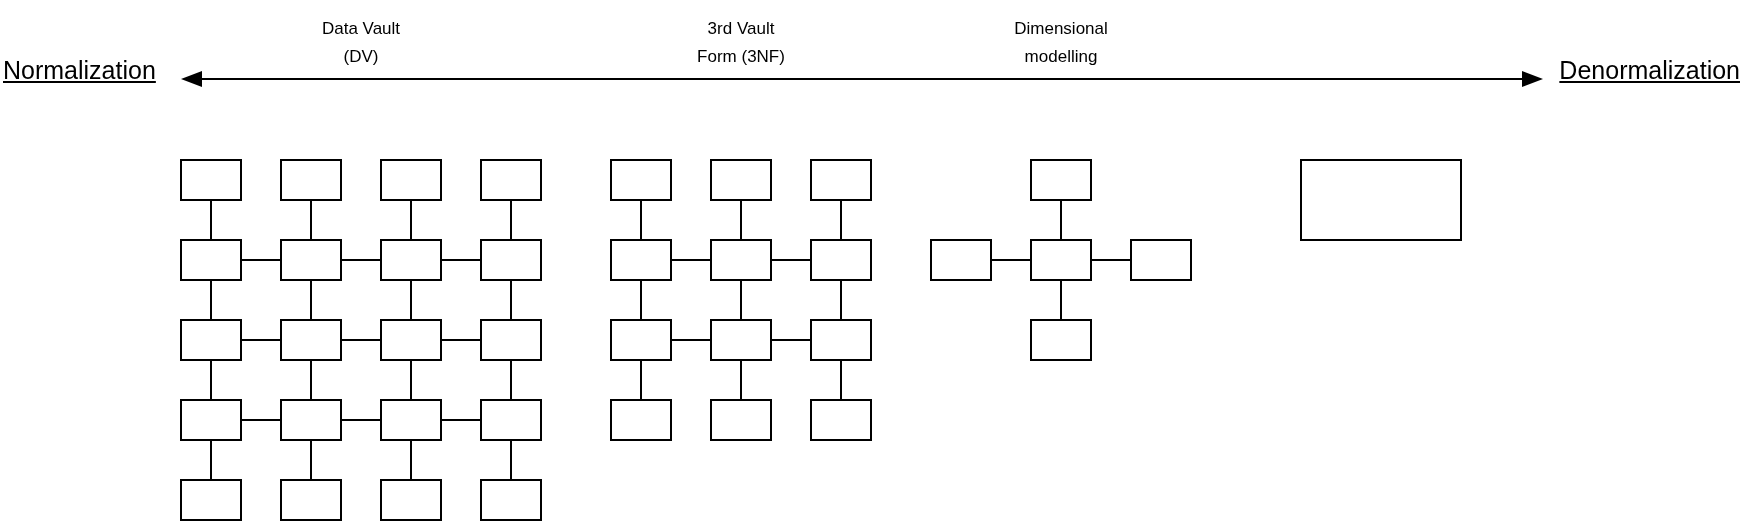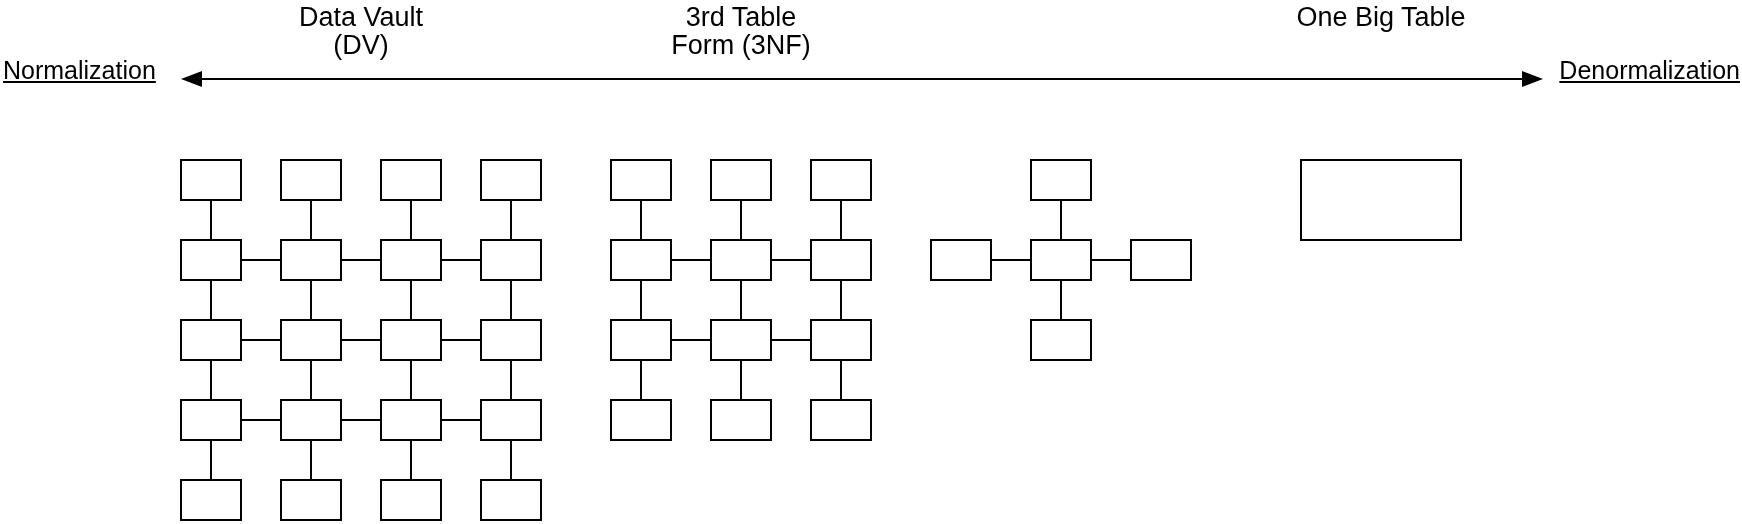--- a/index.html
+++ b/index.html
@@ -18,24 +18,24 @@
     top: 55px;
     font-size: 25px;
     line-height: 30px;
     white-space: nowrap;
     text-decoration: underline;
   }
   .side-label.left { left: 3px; }
   .side-label.right { right: 2px; text-align: right; }
   .col-label {
     position: absolute;
-    top: 3px;
+    top: 15px;
     transform: translateX(-50%);
     text-align: center;
-    font-size: 27px;
+    font-size: 17px;
     line-height: 28px;
     white-space: nowrap;
   }
 </style>
 </head>
 <body>
 
 <div class="canvas">
 
   <svg id="diagram-svg" width="1742" height="524">
@@ -137,22 +137,25 @@
   <div class="side-label left">Normalization</div>
 
   <div class="side-label right">Denormalization</div>
 
   <div class="col-label" style="left:361px">
     <div>Data Vault</div>
     <div>(DV)</div>
   </div>
 
   <div class="col-label" style="left:741px">
-    <div>3rd Table</div>
+    <div>3rd Vault</div>
     <div>Form (3NF)</div>
   </div>
 
+  <div class="col-label" style="left:1061px">
+    <div>Dimensional</div>
+    <div>modelling</div>
+  </div>
 
   <div class="col-label" style="left:1381px">
-    <div>One Big Table</div>
   </div>
 
 </div>
 
 </body></html>

